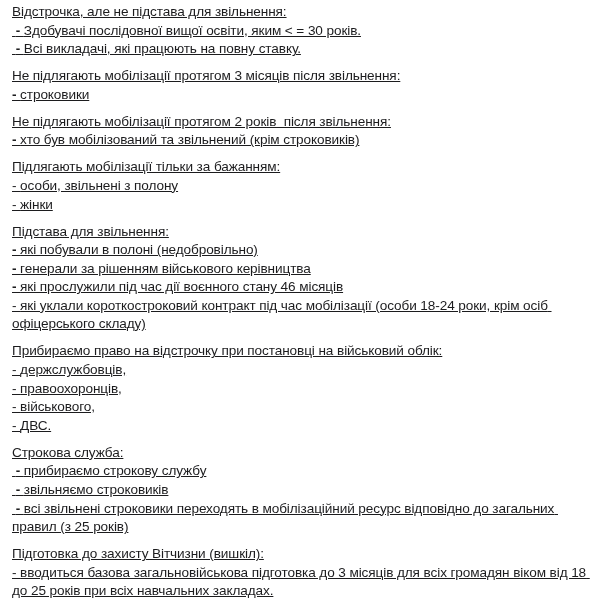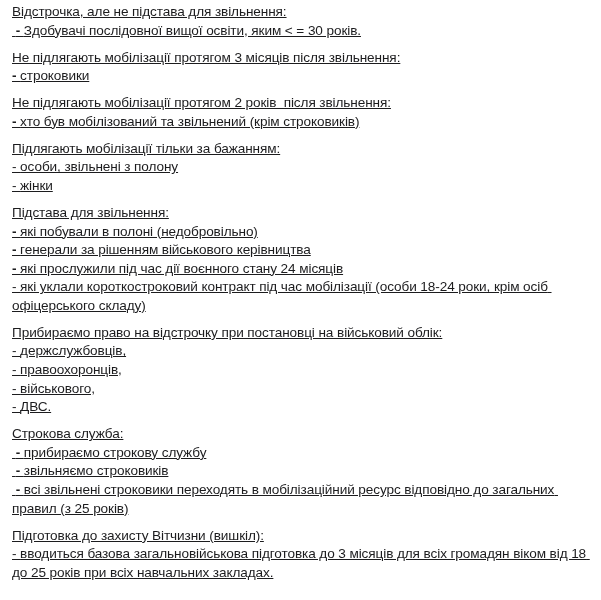--- a/index.html
+++ b/index.html
@@ -34,20 +34,21 @@
     }
   </style>
 </head>
 <body>
 
 <div class="doc">
 
   <div class="section">
     <span class="line">Відстрочка, але не підстава для звільнення:</span>
     <span class="line"><span class="bullet-bold"> - </span><span>Здобувачі послідовної вищої освіти, яким &lt; = 30 років.</span></span>
+    <span class="line"><span class="bullet-bold"> - </span><span>Всі викладачі, які працюють на повну ставку.</span></span>
   </div>
 
   <div class="section">
     <span class="line">Не підлягають мобілізації протягом 3 місяців після звільнення:</span>
     <span class="line"><span class="bullet-bold">- </span><span>строковики</span></span>
   </div>
 
   <div class="section">
     <span class="line">Не підлягають мобілізації протягом 2 років  після звільнення:</span>
     <span class="line"><span class="bullet-bold">- </span><span>хто був мобілізований та звільнений (крім строковиків)</span></span>
@@ -56,21 +57,21 @@
   <div class="section">
     <span class="line">Підлягають мобілізації тільки за бажанням:</span>
     <span class="line"><span>- </span><span>особи, звільнені з полону</span></span>
     <span class="line"><span>- </span><span>жінки</span></span>
   </div>
 
   <div class="section">
     <span class="line">Підстава для звільнення:</span>
     <span class="line"><span class="bullet-bold">- </span><span>які побували в полоні (недобровільно)</span></span>
     <span class="line"><span class="bullet-bold">- </span><span>генерали за рішенням військового керівництва</span></span>
-    <span class="line"><span class="bullet-bold">- </span><span>які прослужили під час дії воєнного стану 24 місяців</span></span>
+    <span class="line"><span class="bullet-bold">- </span><span>які прослужили під час дії воєнного стану 46 місяців</span></span>
     <span class="line"><span>- </span><span>які уклали короткостроковий контракт під час мобілізації (особи 18-24 роки, крім осіб офіцерського складу)</span></span>
   </div>
 
   <div class="section">
     <span class="line">Прибираємо право на відстрочку при постановці на військовий облік:</span>
     <span class="line"><span>- </span><span>держслужбовців,</span></span>
     <span class="line"><span>- </span><span>правоохоронців,</span></span>
     <span class="line"><span>- </span><span>військового,</span></span>
     <span class="line"><span>- </span><span>ДВС.</span></span>
   </div>

